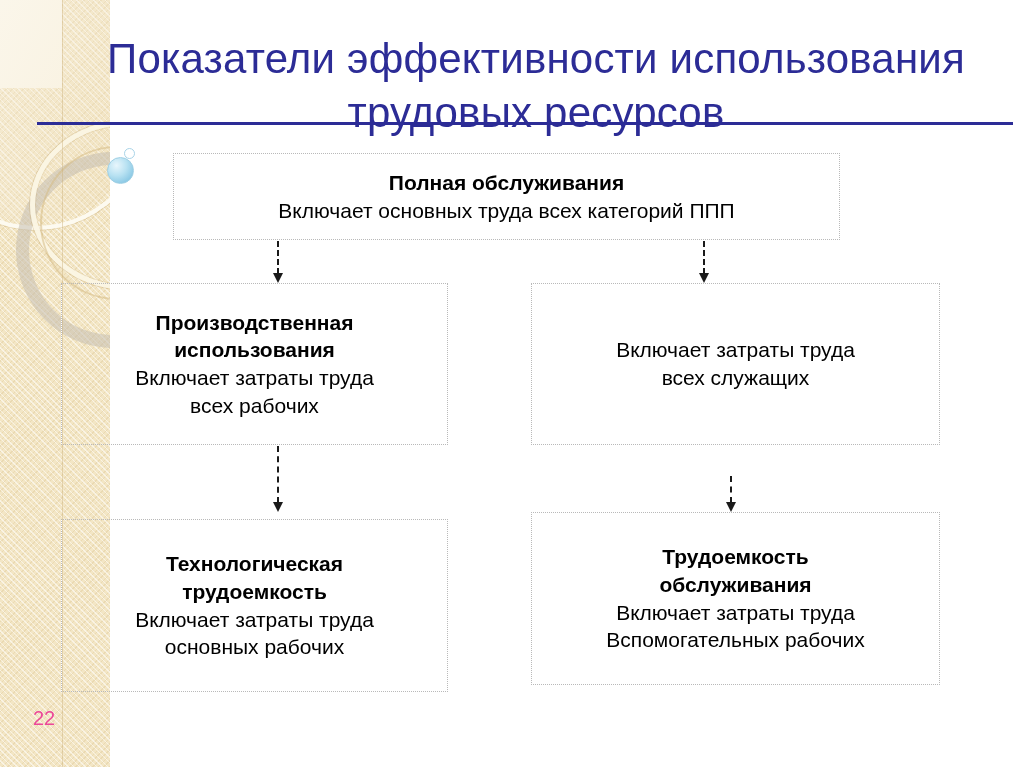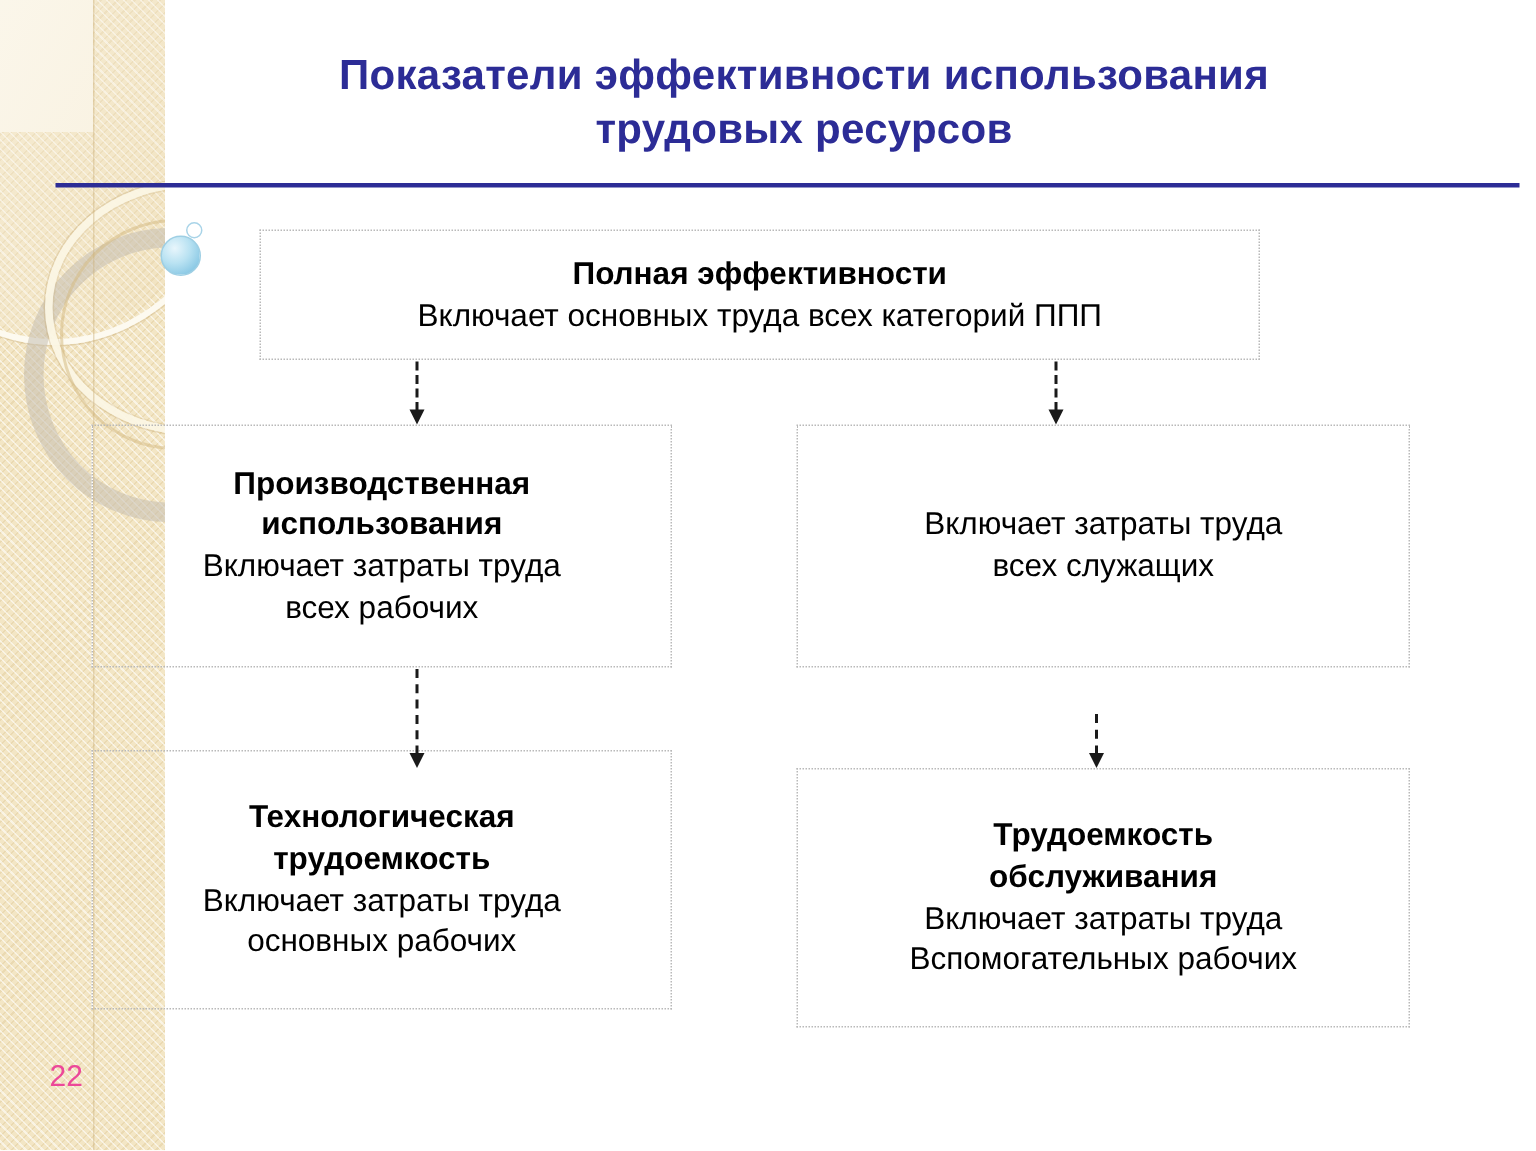--- a/index.html
+++ b/index.html
@@ -103,23 +103,23 @@
     background: transparent;
   }
 
   
   .title {
     position: absolute;
     left: 96px; top: 32px;
     width: 880px;
     text-align: center;
     color: #2c2c96;
-    font-size: 28px;
+    font-size: 42px;
     line-height: 1.28;
-    font-weight: 700;
+    font-weight: 400;
     letter-spacing: .2px;
     white-space: pre-line;
   }
   .title-rule {
     position: absolute;
     left: 37px; top: 122px;
     width: 976px; height: 3px;
     background: #2c2c96;
   }
 
@@ -146,21 +146,21 @@
   .box .bd {
     font-weight: 400;
     font-size: 21px;
     line-height: 1.32;
     white-space: pre-line;
   }
 
   #box-full     { left: 173px; top: 153px; width: 667px; height: 87px; background:#fff; }
   #box-prod     { left: 61px;  top: 283px; width: 387px; height: 162px; }
   #box-mgmt     { left: 531px; top: 283px; width: 409px; height: 162px; }
-  #box-tech     { left: 61px;  top: 500px; width: 387px; height: 173px; }
+  #box-tech     { left: 61px;  top: 519px; width: 387px; height: 173px; }
   #box-service  { left: 531px; top: 512px; width: 409px; height: 173px; }
 
   
   #box-prod, #box-tech { background: linear-gradient(to right, rgba(255,255,255,0) 0 48px, #ffffff 48px); }
   #box-mgmt, #box-service { background:#fff; }
 
   
   .arrow {
     position: absolute;
     width: 0;
@@ -204,21 +204,21 @@
     <div class="band-seam"></div>
   </div>
   <div class="sphere"></div>
   <div class="sphere-mini"></div>
 
   <div class="title">Показатели эффективности использования
 трудовых ресурсов</div>
   <div class="title-rule"></div>
 
   <div class="box" id="box-full">
-    <div class="hd">Полная эффективности</div>
+    <div class="hd">Полная обслуживания</div>
     <div class="bd">Включает основных труда всех категорий ППП</div>
   </div>
 
   <div class="box" id="box-prod">
     <div class="hd">Производственная
 использования</div>
     <div class="bd">Включает затраты труда
 всех рабочих</div>
   </div>
 

